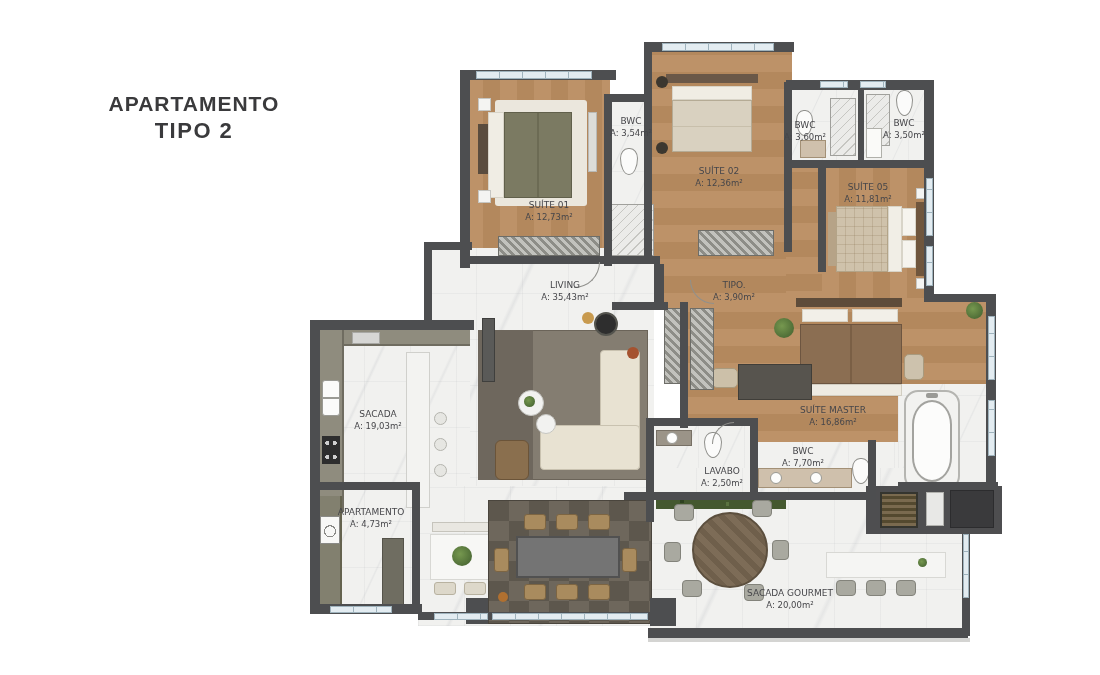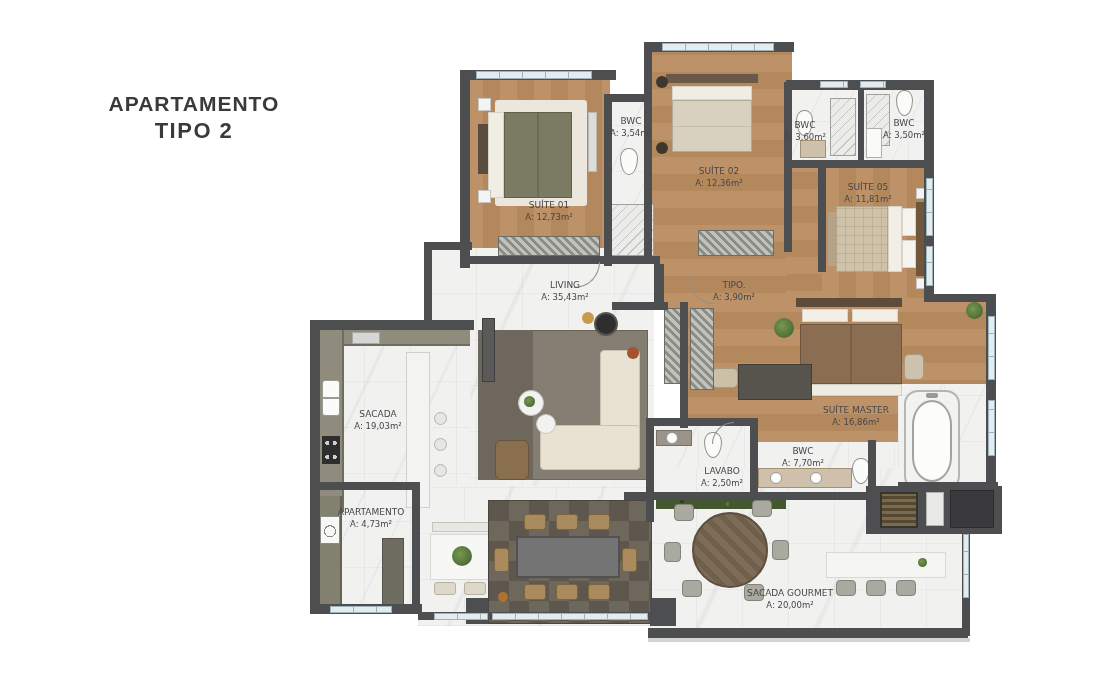--- a/index.html
+++ b/index.html
@@ -295,21 +295,21 @@
     <span class="a">A: 3,90m²</span>
   </div>
   <div class="lbl" style="left:378px;top:420px">
     <span class="n">SACADA</span>
     <span class="a">A: 19,03m²</span>
   </div>
   <div class="lbl" style="left:371px;top:518px">
     <span class="n">APARTAMENTO</span>
     <span class="a">A: 4,73m²</span>
   </div>
-  <div class="lbl" style="left:856px;top:416px">
+  <div class="lbl" style="left:833px;top:416px">
     <span class="n">SUÍTE MASTER</span>
     <span class="a">A: 16,86m²</span>
   </div>
   <div class="lbl" style="left:803px;top:457px">
     <span class="n">BWC</span>
     <span class="a">A: 7,70m²</span>
   </div>
   <div class="lbl" style="left:722px;top:477px">
     <span class="n">LAVABO</span>
     <span class="a">A: 2,50m²</span>

